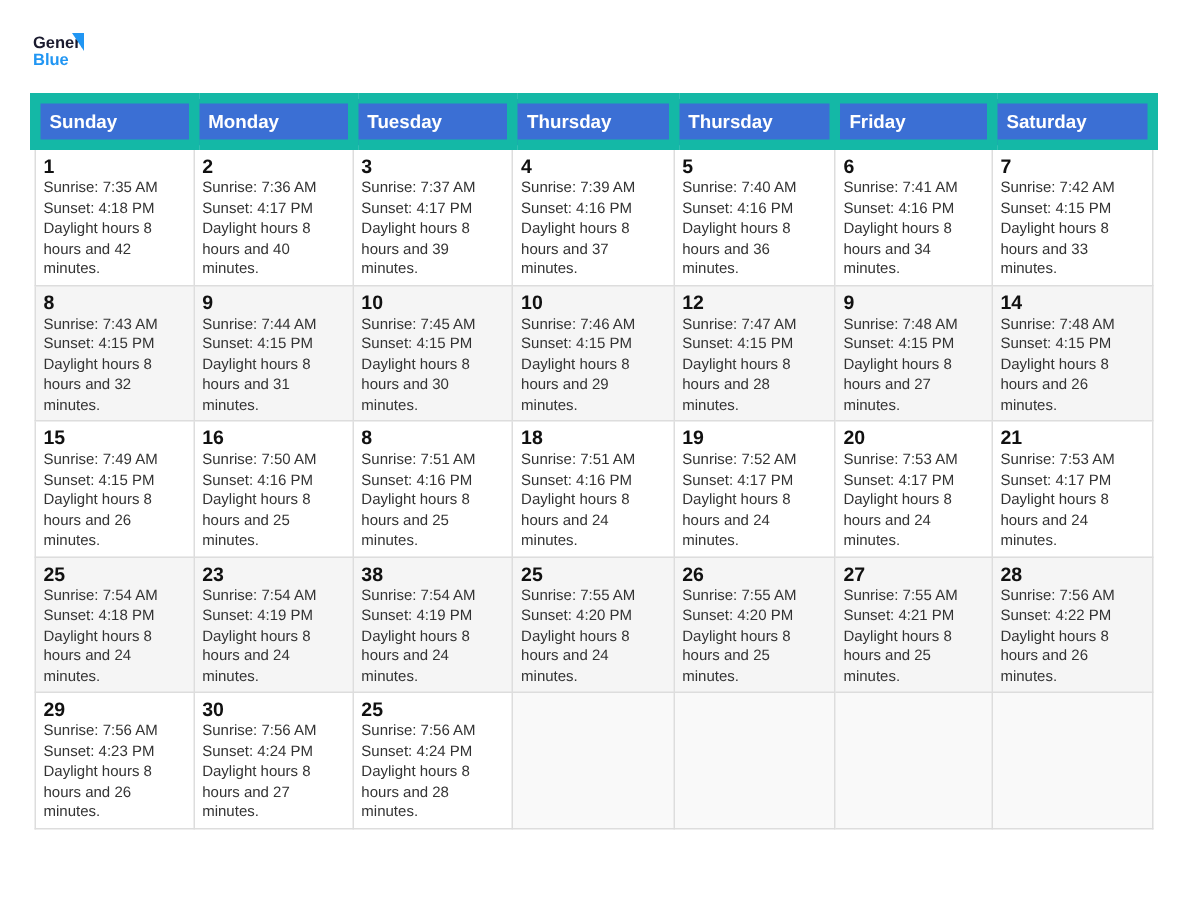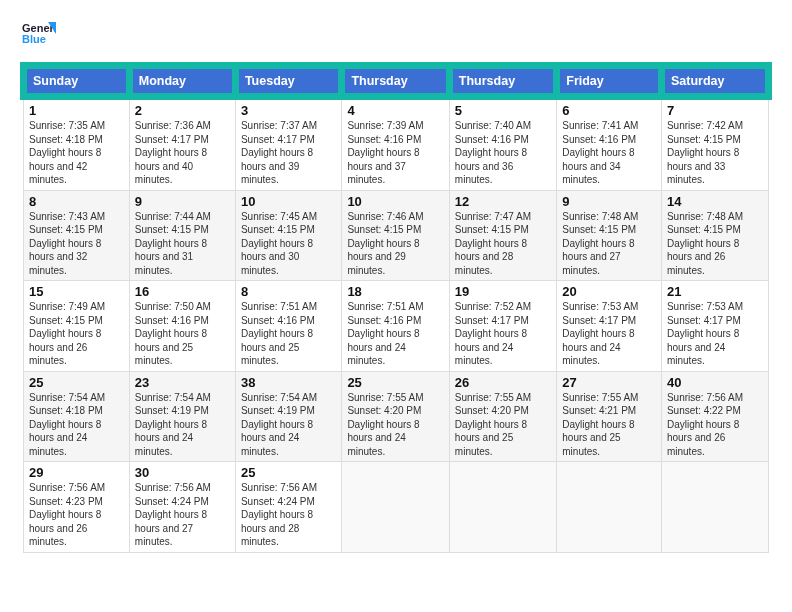--- a/index.html
+++ b/index.html
@@ -229,21 +229,21 @@
           </td>
           <td>
             <span class="day-num">26</span>
             <div class="day-info">Sunrise: 7:55 AM<br>Sunset: 4:20 PM<br>Daylight hours 8 hours and 25 minutes.</div>
           </td>
           <td>
             <span class="day-num">27</span>
             <div class="day-info">Sunrise: 7:55 AM<br>Sunset: 4:21 PM<br>Daylight hours 8 hours and 25 minutes.</div>
           </td>
           <td>
-            <span class="day-num">40</span>
+            <span class="day-num">28</span>
             <div class="day-info">Sunrise: 7:56 AM<br>Sunset: 4:22 PM<br>Daylight hours 8 hours and 26 minutes.</div>
           </td>
         </tr>
         <tr>
           <td>
             <span class="day-num">29</span>
             <div class="day-info">Sunrise: 7:56 AM<br>Sunset: 4:23 PM<br>Daylight hours 8 hours and 26 minutes.</div>
           </td>
           <td>
             <span class="day-num">30</span>

